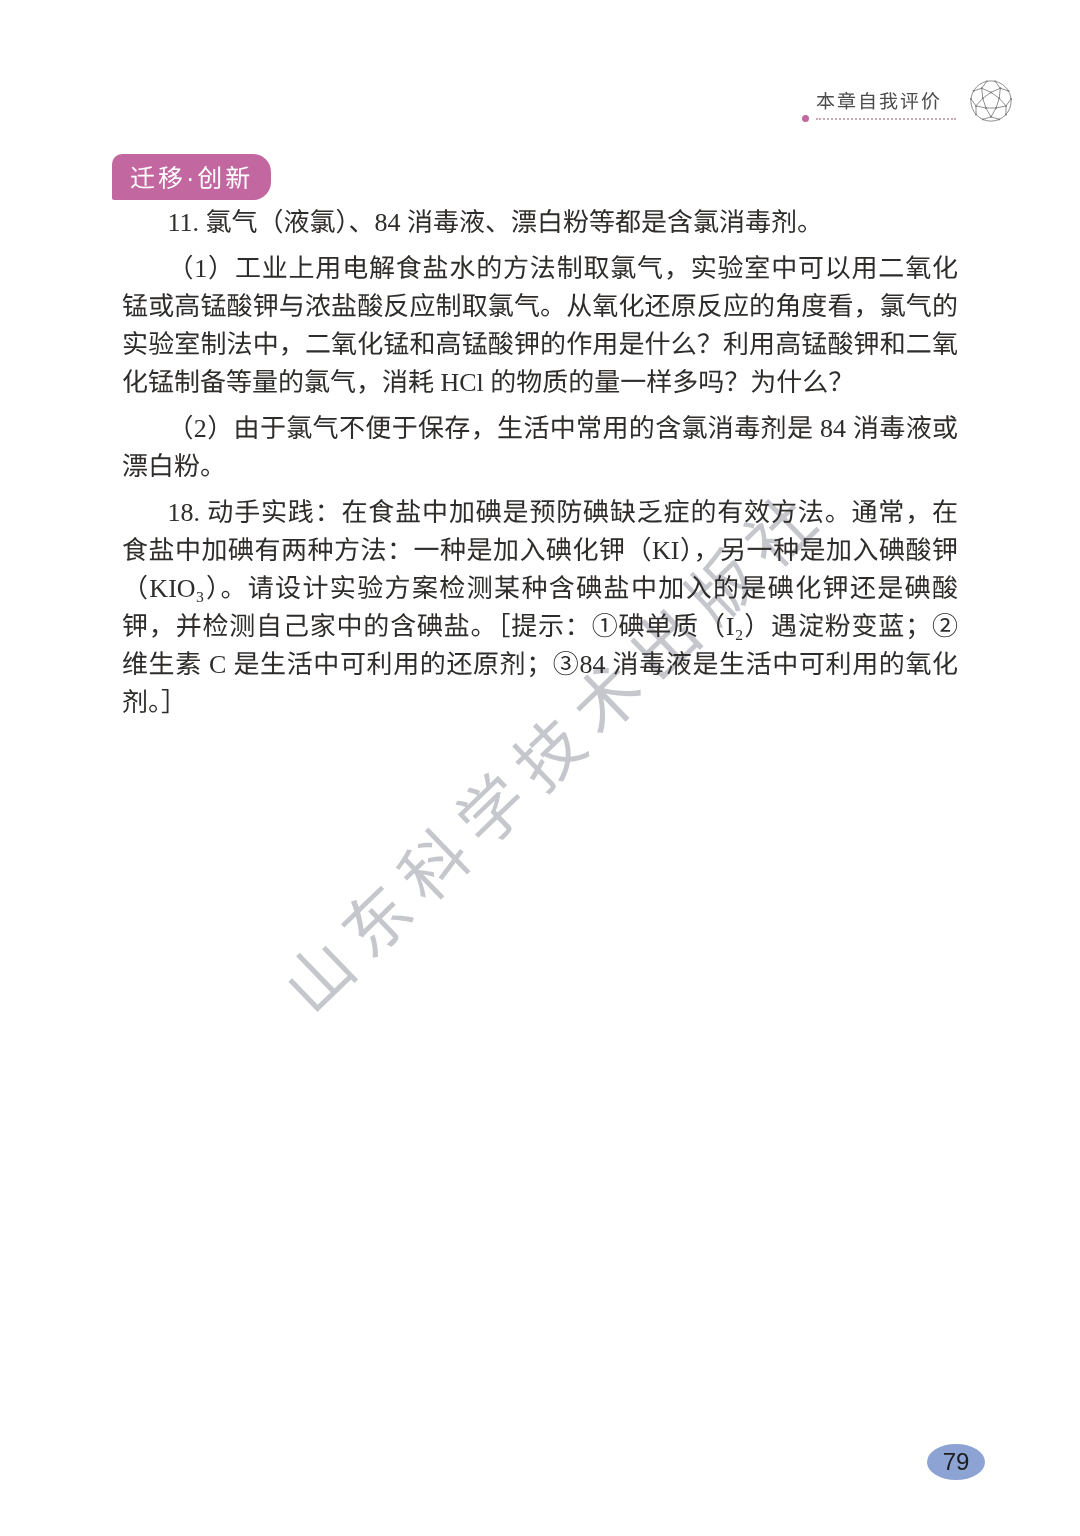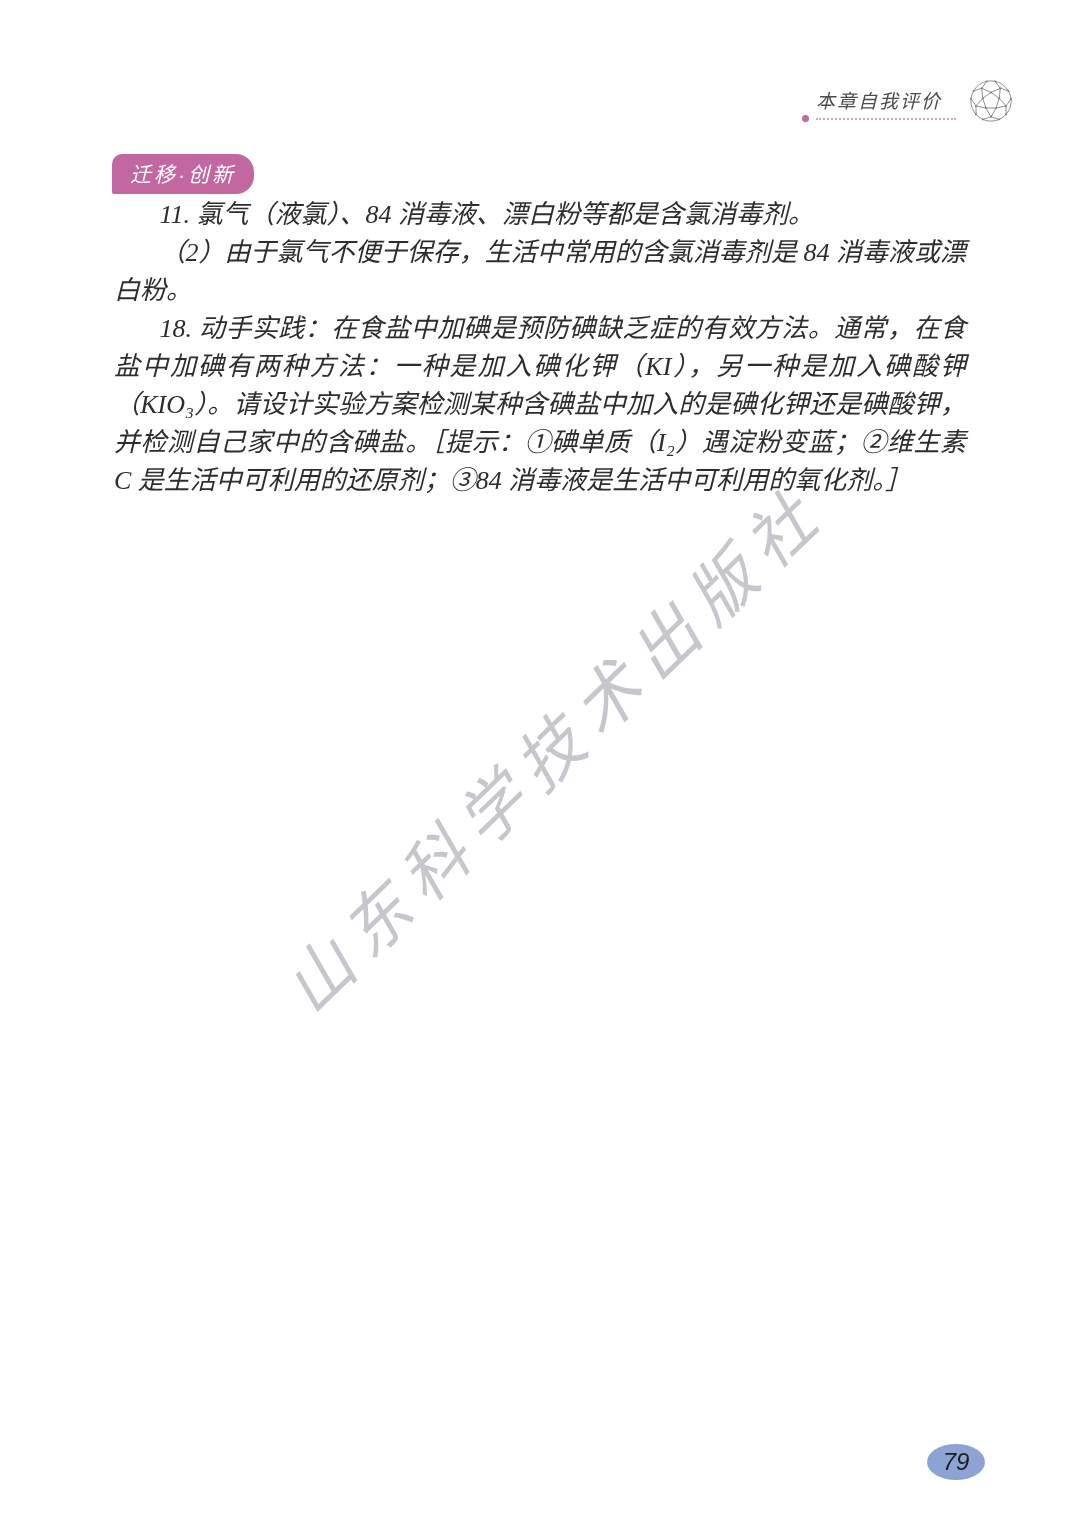--- a/index.html
+++ b/index.html
@@ -2,21 +2,20 @@
 <html lang="zh-CN"><head>
 <meta charset="utf-8">
 <style>
   html,body { margin:0; padding:0; background:#ffffff; }
   .page {
     position:relative;
     width:1080px; height:1536px;
     background:#ffffff;
     overflow:hidden;
     font-family:"Liberation Serif","DejaVu Serif",serif;
-    font-style:italic;
   }
 
   
   .header {
     position:absolute; top:78px; right:66px;
     display:flex; align-items:flex-start; gap:12px;
     z-index:2;
   }
   .header-text-block { display:flex; flex-direction:column; padding-top:8px; }
   .header-title {
@@ -36,35 +35,35 @@
   }
   .fullerene { width:46px; height:46px; }
   .fullerene * { stroke:#8b8b8b; fill:none; stroke-width:1; }
   .fullerene .node { fill:#7c7c7c; stroke:none; }
 
   
   .badge {
     position:absolute; left:112px; top:154px;
     background:#c2679f; color:#ffffff;
     font-family:"Liberation Sans","DejaVu Sans",sans-serif;
-    font-size:21px; letter-spacing:3px;
+    font-size:25px; letter-spacing:3px;
     padding:4px 18px 6px 18px;
     border-radius:10px 18px 18px 2px;
     z-index:2;
   }
 
   
   .article {
     position:absolute; left:114px; top:196px; width:852px;
     font-size:26px; line-height:38px;
     color:#2e2d2b;
     text-align:justify;
     z-index:1;
   }
-  .article p { margin:0; text-indent:1.75em; }
+  .article p { margin:8px; text-indent:1.75em; }
 
   
   .watermark {
     position:absolute; left:292px; top:948px;
     transform:rotate(-44deg); transform-origin:0 50%;
     font-size:66px; letter-spacing:14px; white-space:nowrap;
     color:#989ba3; opacity:0.55;
     z-index:0; pointer-events:none;
   }
 
@@ -138,19 +137,20 @@
       </svg>
     </span>
   </div>
 
   <div class="badge">迁移·创新</div>
 
   <div class="watermark">山东科学技术出版社</div>
 
   <div class="article">
     <p>11. 氯气（液氯）、84 消毒液、漂白粉等都是含氯消毒剂。</p>
+    <p>（1）工业上用电解食盐水的方法制取氯气，实验室中可以用二氧化锰或高锰酸钾与浓盐酸反应制取氯气。从氧化还原反应的角度看，氯气的实验室制法中，二氧化锰和高锰酸钾的作用是什么？利用高锰酸钾和二氧化锰制备等量的氯气，消耗 HCl 的物质的量一样多吗？为什么？</p>
     <p>（2）由于氯气不便于保存，生活中常用的含氯消毒剂是 84 消毒液或漂白粉。</p>
     <p>18. 动手实践：在食盐中加碘是预防碘缺乏症的有效方法。通常，在食盐中加碘有两种方法：一种是加入碘化钾（KI），另一种是加入碘酸钾（KIO₃）。请设计实验方案检测某种含碘盐中加入的是碘化钾还是碘酸钾，并检测自己家中的含碘盐。［提示：①碘单质（I₂）遇淀粉变蓝；②维生素 C 是生活中可利用的还原剂；③84 消毒液是生活中可利用的氧化剂。］</p>
   </div>
 
   <div class="page-num">79</div>
 
 </div>
 
 </body></html>

